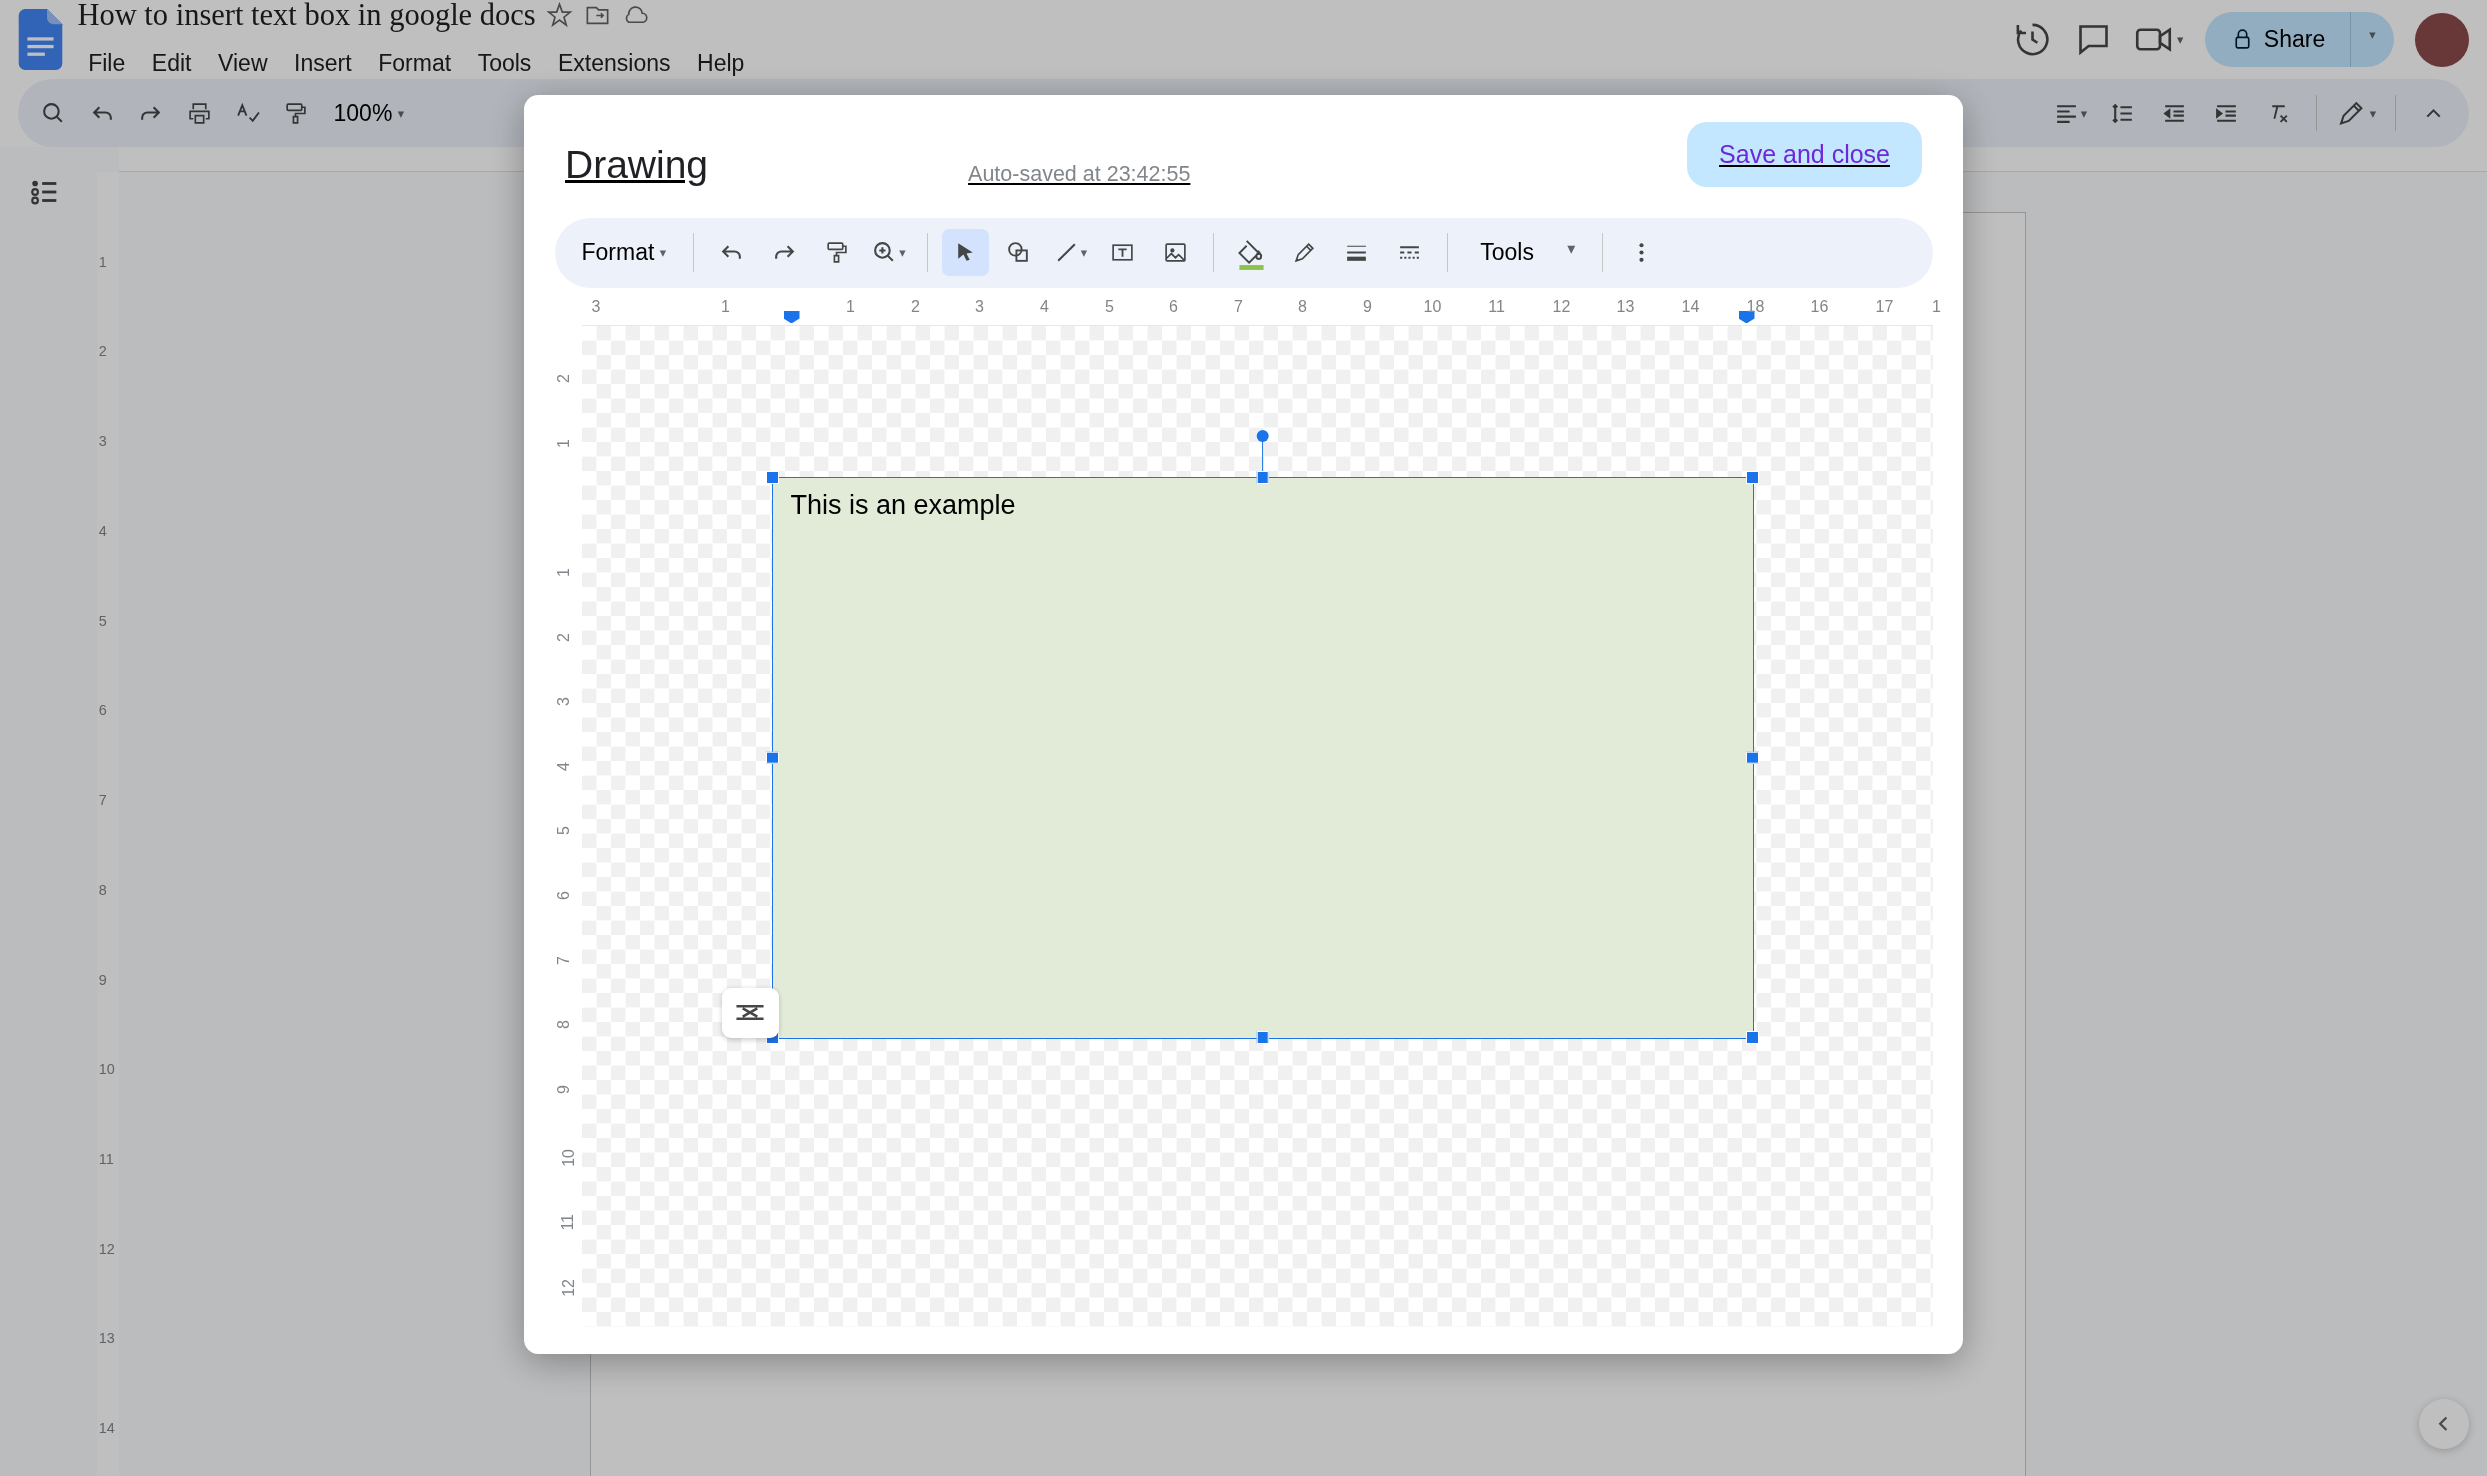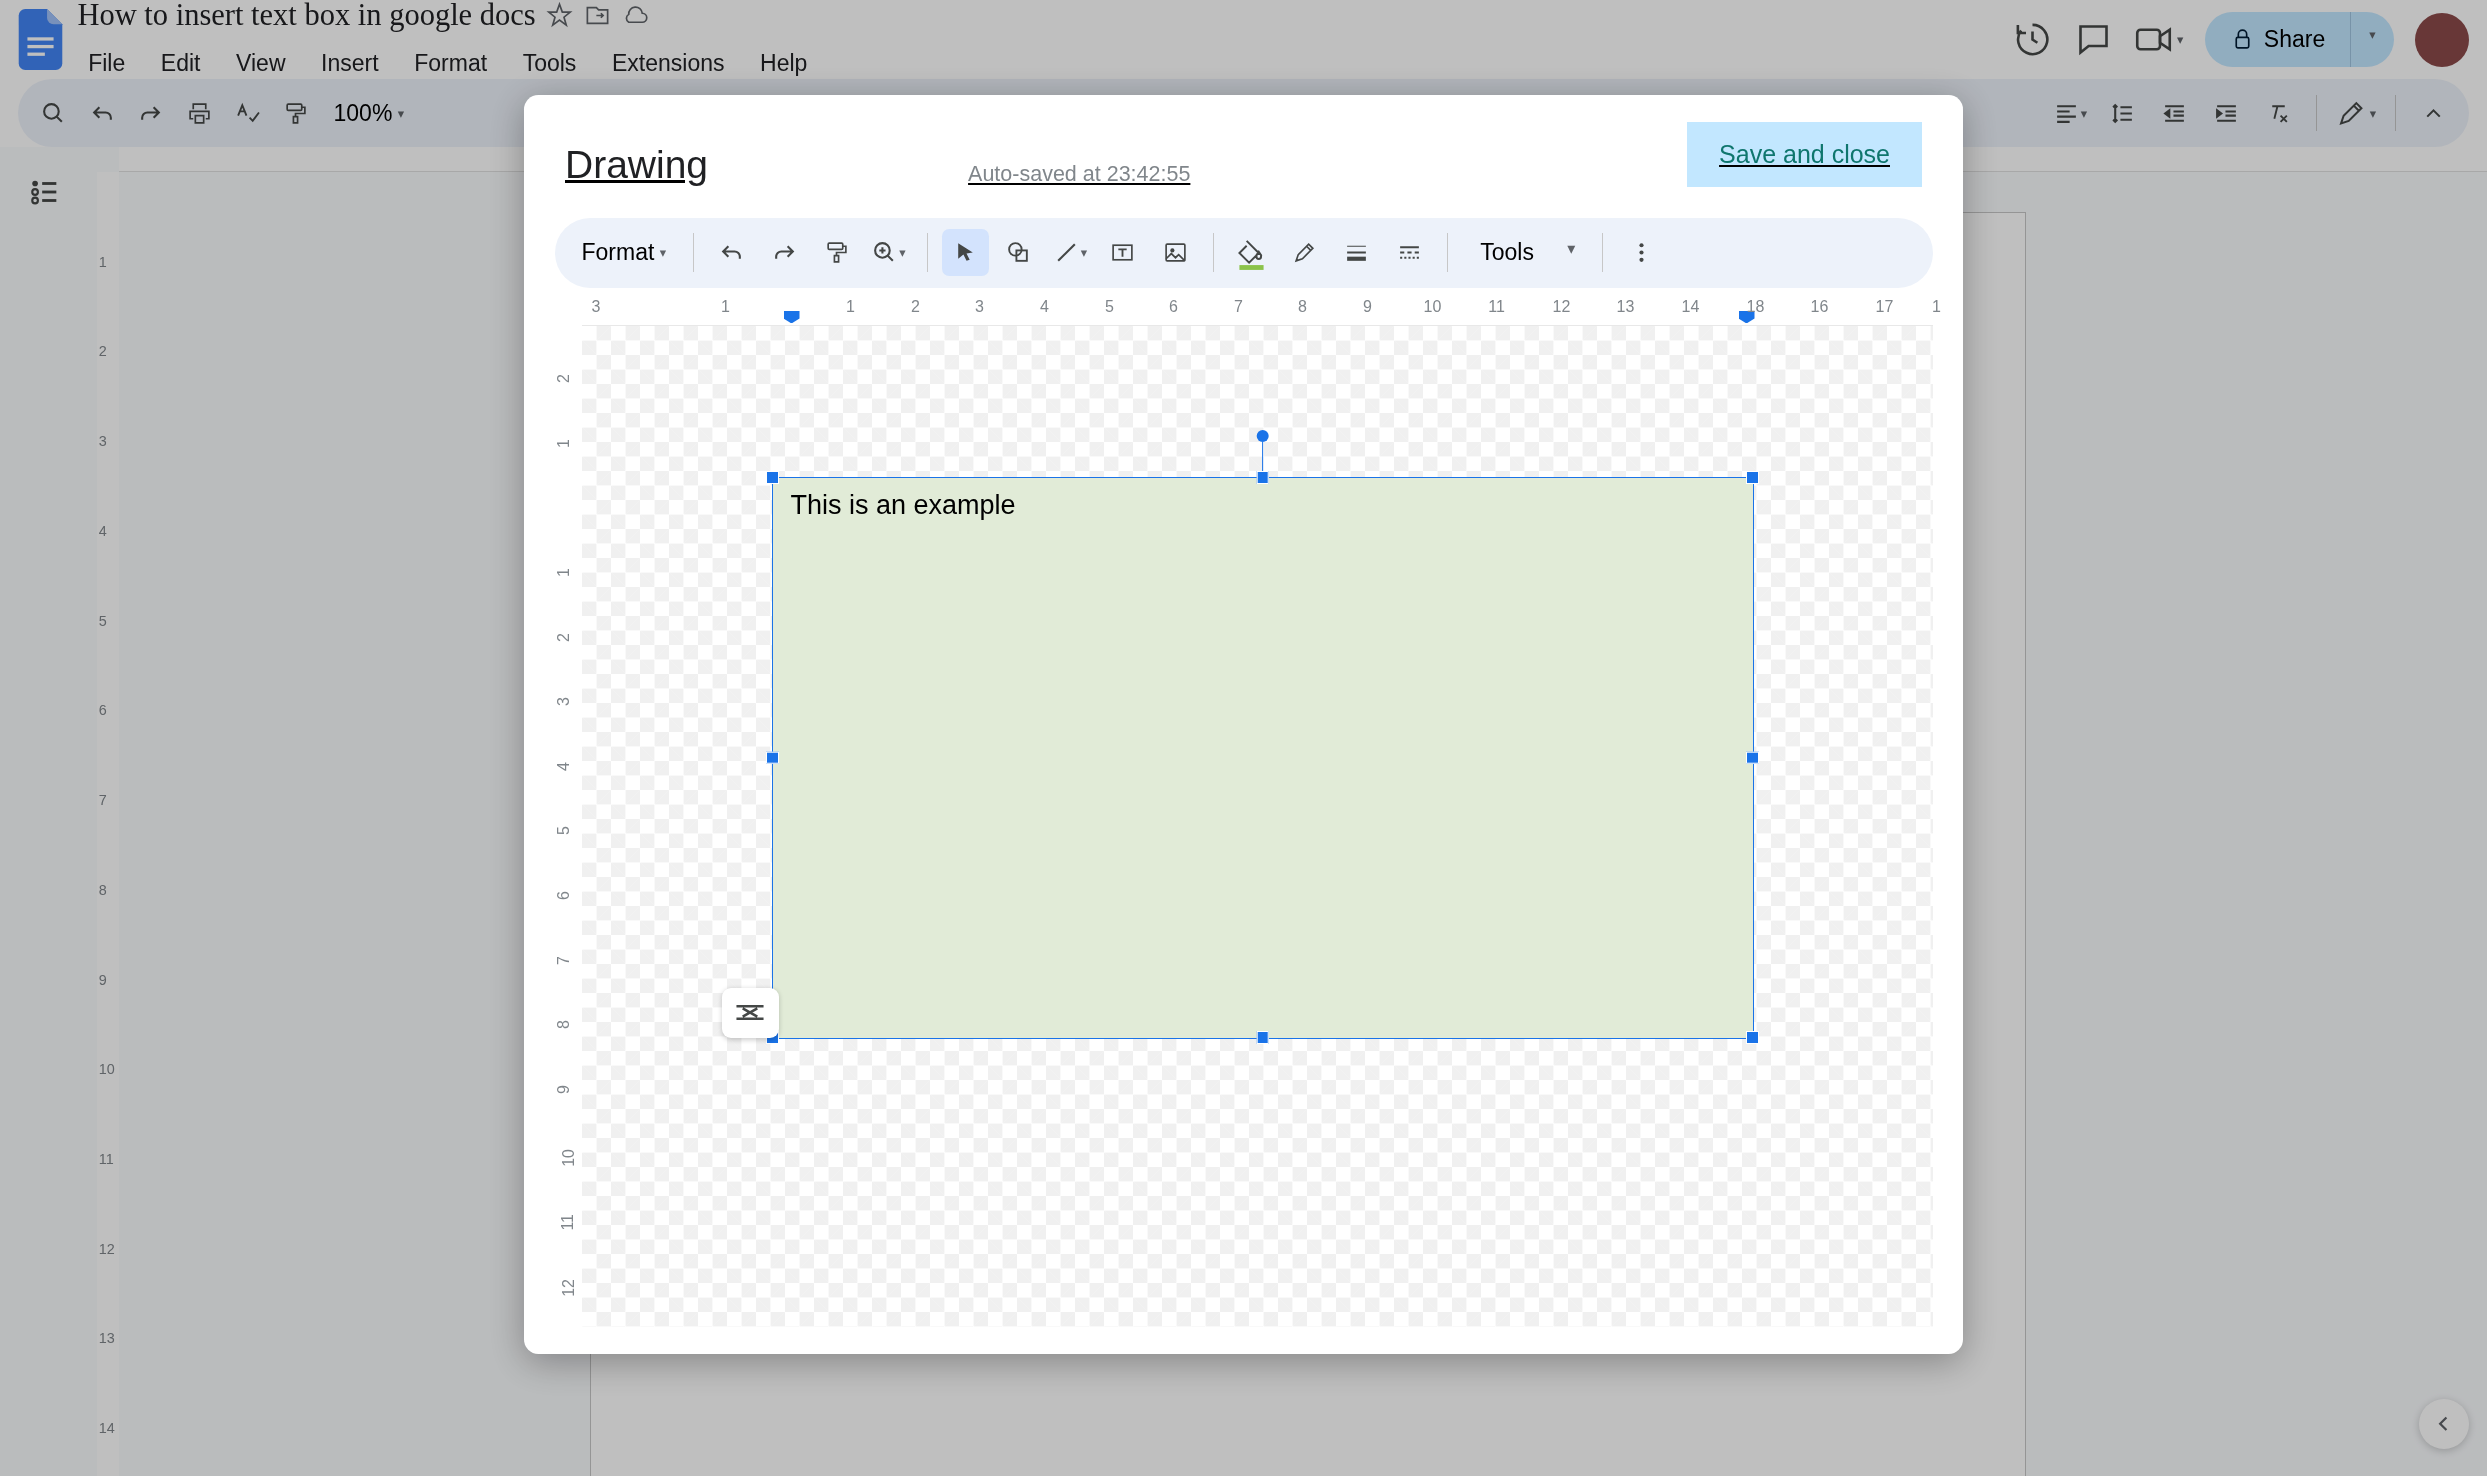--- a/index.html
+++ b/index.html
@@ -5,21 +5,21 @@
     * { margin: 0; padding: 0; box-sizing: border-box; }
     body { font-family: 'Google Sans', Arial, sans-serif; background: #fff; overflow: hidden; width: 2487px; height: 1477px; position: relative; }
     
     
     .header { display: flex; align-items: center; padding: 9px 18px; height: 79px; }
     .docs-icon { width: 45px; height: 61px; margin-right: 14.4px; }
     .doc-title-area { flex: 1; display: flex; flex-direction: column; }
     .doc-title-row { display: flex; align-items: center; gap: 10.8px; font-family: Liberation Serif, serif; }
     .doc-title { font-size: 30.5px; color: #202124; }
     .header-icon { width: 27px; height: 27px; color: #5f6368; cursor: pointer; }
-    .menu-bar { display: flex; gap: 14px; margin-top: 13px; }
+    .menu-bar { display: flex; gap: 5px; margin-top: 13px; }
     .menu-item { font-size: 23px; color: #202124; padding: 3.6px 10.8px; cursor: pointer; }
     .header-right { display: flex; align-items: center; gap: 21.5px; }
     .header-right-icon { width: 39px; height: 39px; color: #5f6368; cursor: pointer; }
     .share-btn { display: flex; align-items: center; gap: 9px; background: #c2e7ff; border-radius: 38px 0 0 38px; padding: 14.4px 25px; font-size: 23px; font-weight: 500; cursor: pointer; text-align: right; }
     .share-dropdown { background: #c2e7ff; border-radius: 0 38px 38px 0; padding: 14.4px 18px; cursor: pointer; border-left: 0.9px solid #a0c4e0; }
     .share-group { display: flex; }
     .avatar { width: 54px; height: 54px; border-radius: 50%; background: #8b4a4a; }
     
     
     .toolbar { display: flex; align-items: center; padding: 7.2px 14.4px; height: 68px; background: #edf2fa; border-radius: 36px; margin: 0 18px; gap: 5.4px; }
@@ -38,21 +38,21 @@
     .v-ruler { width: 21.5px; background: #fff; position: absolute; top: 25px; bottom: 0; left: 0; }
     .v-ruler-mark { position: absolute; left: 1.8px; font-size: 14.4px; color: #80868b; transform: translateY(-50%); }
     .doc-page { position: absolute; top: 65px; left: 493px; width: 1436px; height: 1857px; background: #fff; border: 0.9px solid #c7c7c7; }
     
     
     .modal-backdrop { position: fixed; inset: 0; background: rgba(0,0,0,0.25); z-index: 100; display: flex; align-items: flex-start; justify-content: center; padding-top: 95px; }
     .drawing-modal { width: 1439px; background: #fff; border-radius: 14.4px; box-shadow: 0 7.2px 36px rgba(0,0,0,0.3); overflow: hidden; }
     .modal-header { display: flex; align-items: flex-end; padding: 27px 41px 21.5px; text-decoration: underline; }
     .modal-title { font-size: 39px; color: #202124; }
     .modal-status { font-size: 21.5px; color: #80868b; margin-left: 260px; margin-top: 15px; }
-    .modal-save-btn { margin-left: auto; background: #c2e7ff; border-radius: 0; padding: 18px 32px; font-size: 25px; color: #0f766e; font-weight: 500; cursor: pointer; }
+    .modal-save-btn { margin-left: auto; background: #c2e7ff; border-radius: 20px; padding: 18px 32px; font-size: 25px; color: #6d28d9; font-weight: 500; cursor: pointer; }
     
     
     .drawing-toolbar { display: flex; align-items: center; background: #edf2fa; border-radius: 45px; margin: 9px 30.5px 9px; padding: 7.2px 14.4px; gap: 5.4px; height: 70px; }
     .dt-actions { font-size: 23px; padding: 9px 12.6px; display: flex; align-items: center; gap: 5.4px; cursor: pointer; }
     .dt-btn { width: 47px; height: 47px; display: flex; align-items: center; justify-content: center; border-radius: 7.2px; cursor: pointer; color: #444746; }
     .dt-btn.active { background: #d3e3fd; }
     .dt-sep { width: 0.9px; height: 39px; background: #c7c7c7; margin: 0 9px; }
     .dt-font { font-size: 23px; padding: 9px 54px 9px 18px; cursor: pointer; position: relative; }
     .dt-font::after { content: '▾'; position: absolute; right: 12.6px; font-size: 16px; color: #5f6368; }
     

